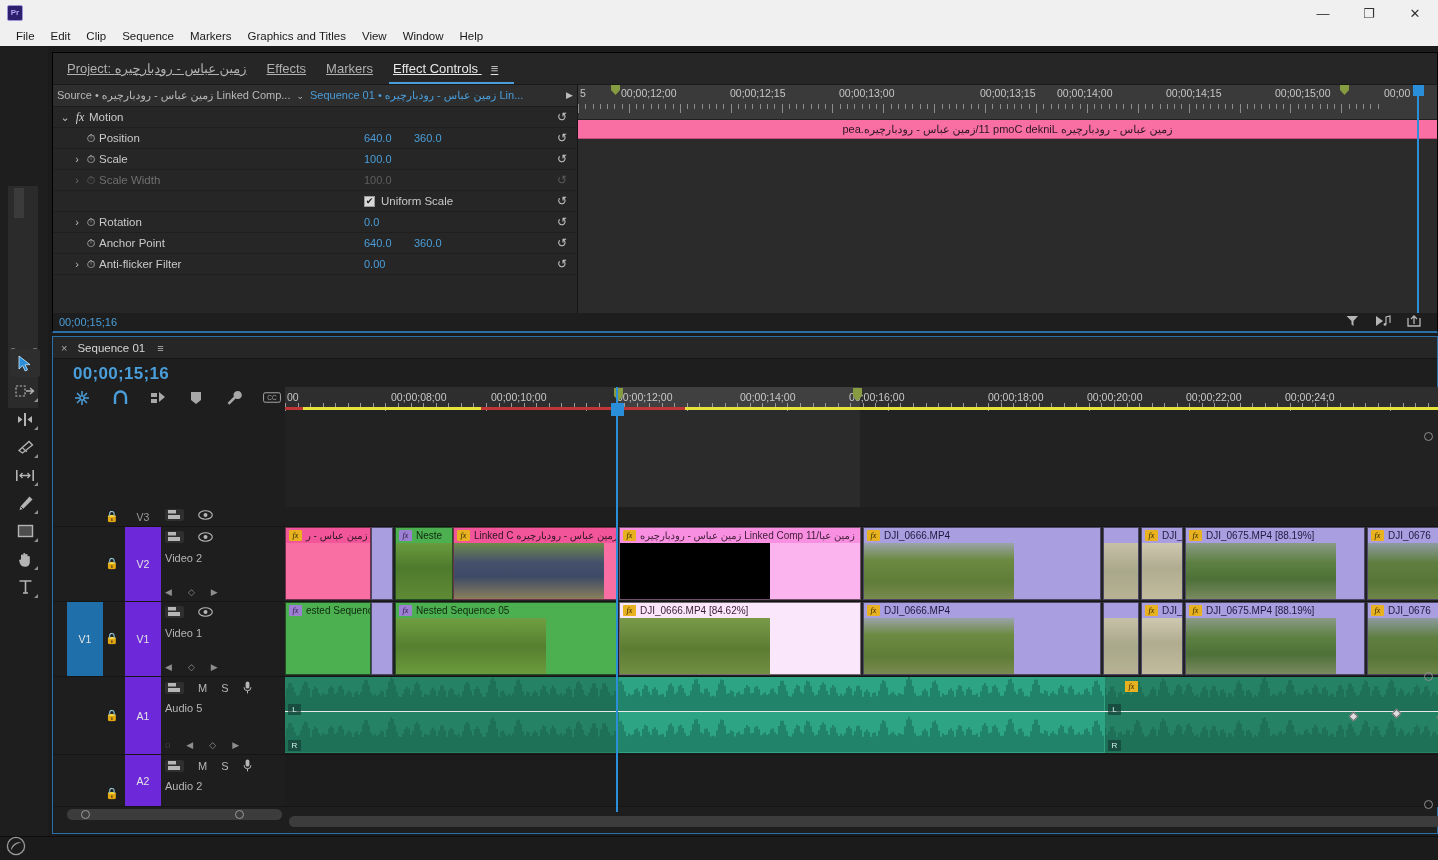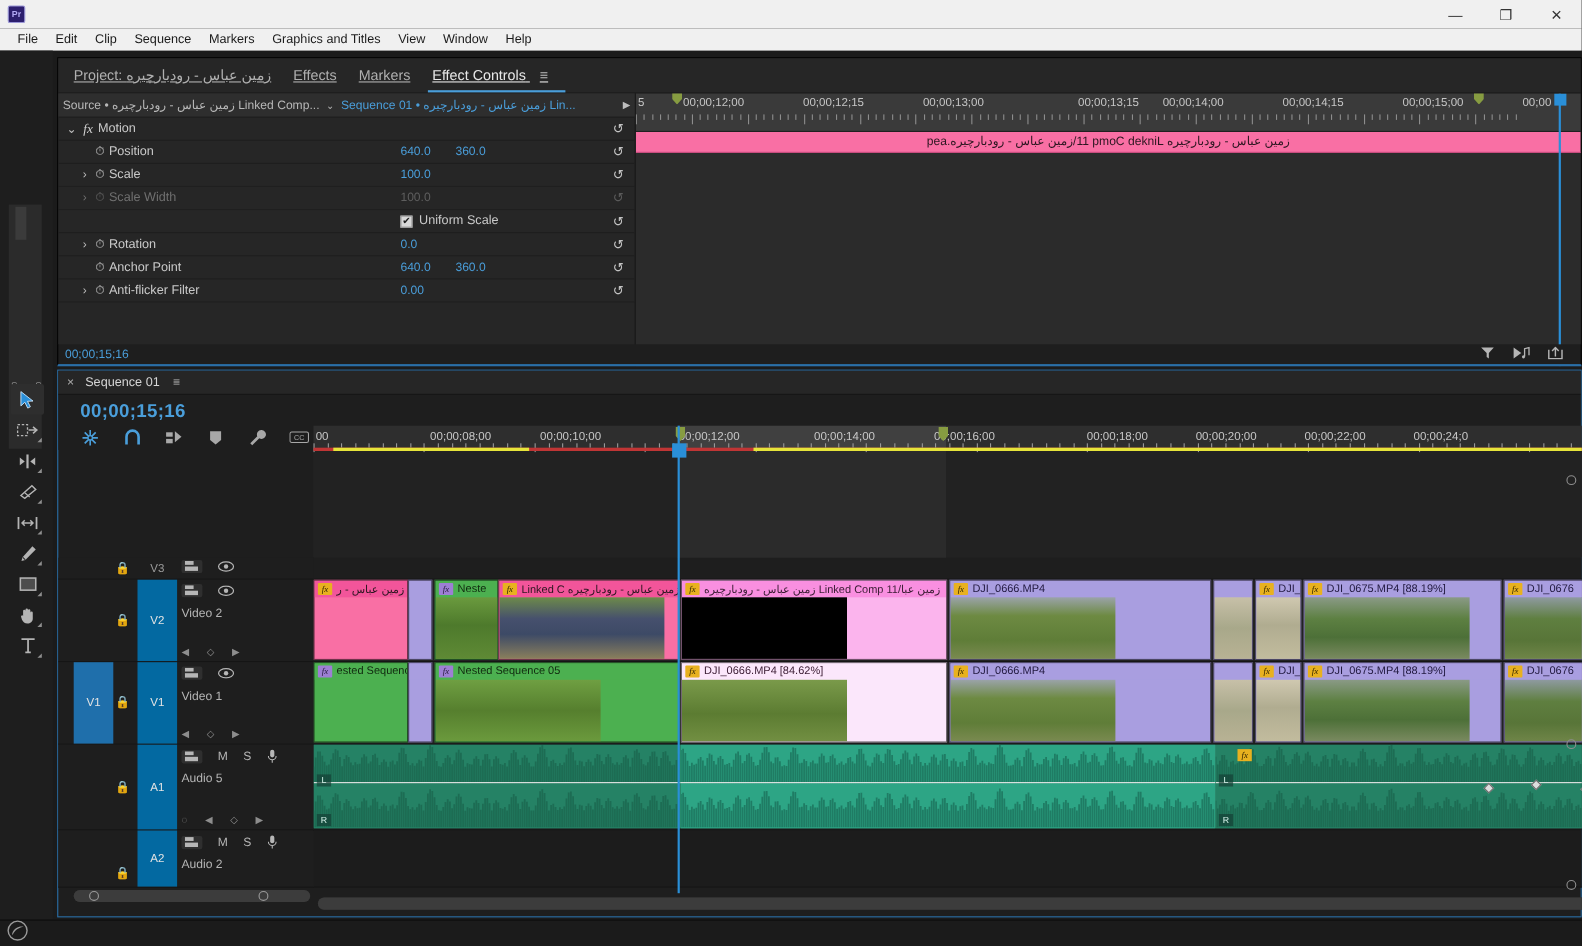--- a/index.html
+++ b/index.html
@@ -143,21 +143,21 @@
   .tl-redbar { position:absolute; left:0; top:26px; height:3px; background:#c03535; }
   .tl-yellowbar { position:absolute; top:26px; height:3px; background:#e6e43a; }
 
   .tl-playhead { position:absolute; width:2px; background:#2a8fd8; }
   .tl-ph-knob { position:absolute; width:13px; height:13px; background:#2a8fd8; margin-left:-5px; }
 
   
   .trackheads { position:absolute; left:0; top:170px; width:232px; }
   .thead { position:relative; border-bottom:1px solid #151515; background:#1e1e1e; }
   .th-lock { position:absolute; left:52px; top:6px; color:#a8a8a8; font-size:11px; }
-  .th-badge { position:absolute; left:72px; top:0; width:36px; bottom:0; background:#0369a1;
+  .th-badge { position:absolute; left:72px; top:0; width:36px; bottom:0; background:#6d28d9;
      color:#e4e4e4; font-size:10.5px; display:flex; align-items:center; justify-content:center; }
   .th-badge.off { background:transparent; color:#9a9a9a; }
   .th-tgt { position:absolute; left:14px; top:0; width:36px; bottom:0; background:#1f6fab;
      color:#e4e4e4; font-size:10.5px; display:flex; align-items:center; justify-content:center; }
   .th-icons { position:absolute; left:112px; top:4px; display:flex; align-items:center; gap:14px; }
   .th-ico { color:#b6b6b6; display:flex; align-items:center; }
   .th-ico.boxed { background:#2f2f2f; padding:1px 3px; border-radius:2px; }
   .th-name { position:absolute; left:112px; top:25px; color:#b5b5b5; font-size:11px; }
   .th-kf { position:absolute; left:112px; bottom:4px; display:flex; align-items:center; gap:16px;
      color:#8d8d8d; font-size:9px; }

